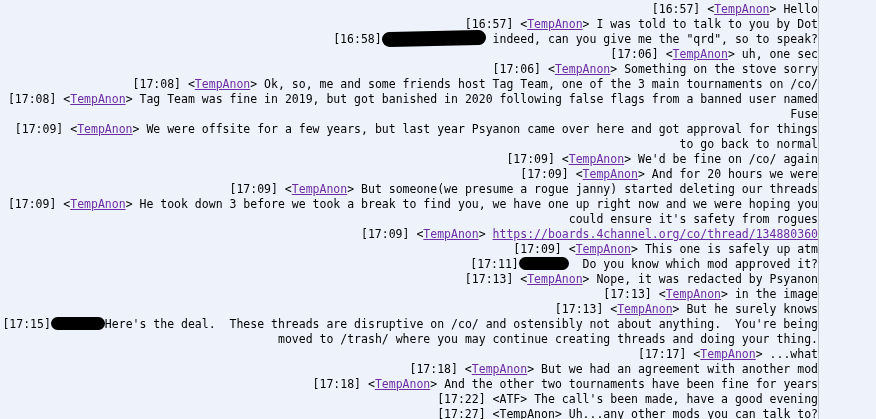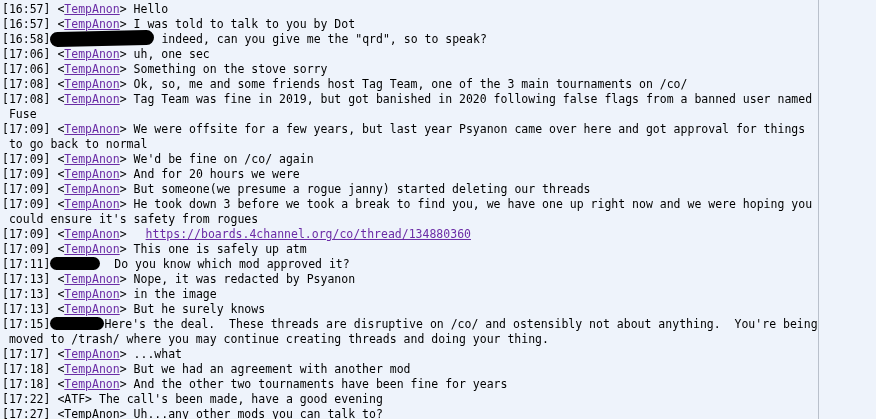--- a/index.html
+++ b/index.html
@@ -19,37 +19,37 @@
     left: 2px;
     width: 816px;
     font-family: "DejaVu Sans Mono", "Liberation Mono", monospace;
     font-size: 11.5px;
     line-height: 15px;
     color: #000000;
     white-space: pre;
   }
   .chat-line {
     height: 15px;
+    text-align: right;
   }
   .ts {
     color: #000000;
   }
   .nick-purple {
     color: #6b2ca6;
     text-decoration: underline;
     cursor: pointer;
   }
   .nick-plain {
     color: #000000;
   }
   .msg-link {
     color: #6b2ca6;
     text-decoration: underline;
     cursor: pointer;
-    margin-left: 12px;
   }
   .redact {
     display: inline-block;
     background: #000000;
     height: 13px;
     border-radius: 8px;
     vertical-align: middle;
     margin-top: -2px;
   }
   .redact-big {

